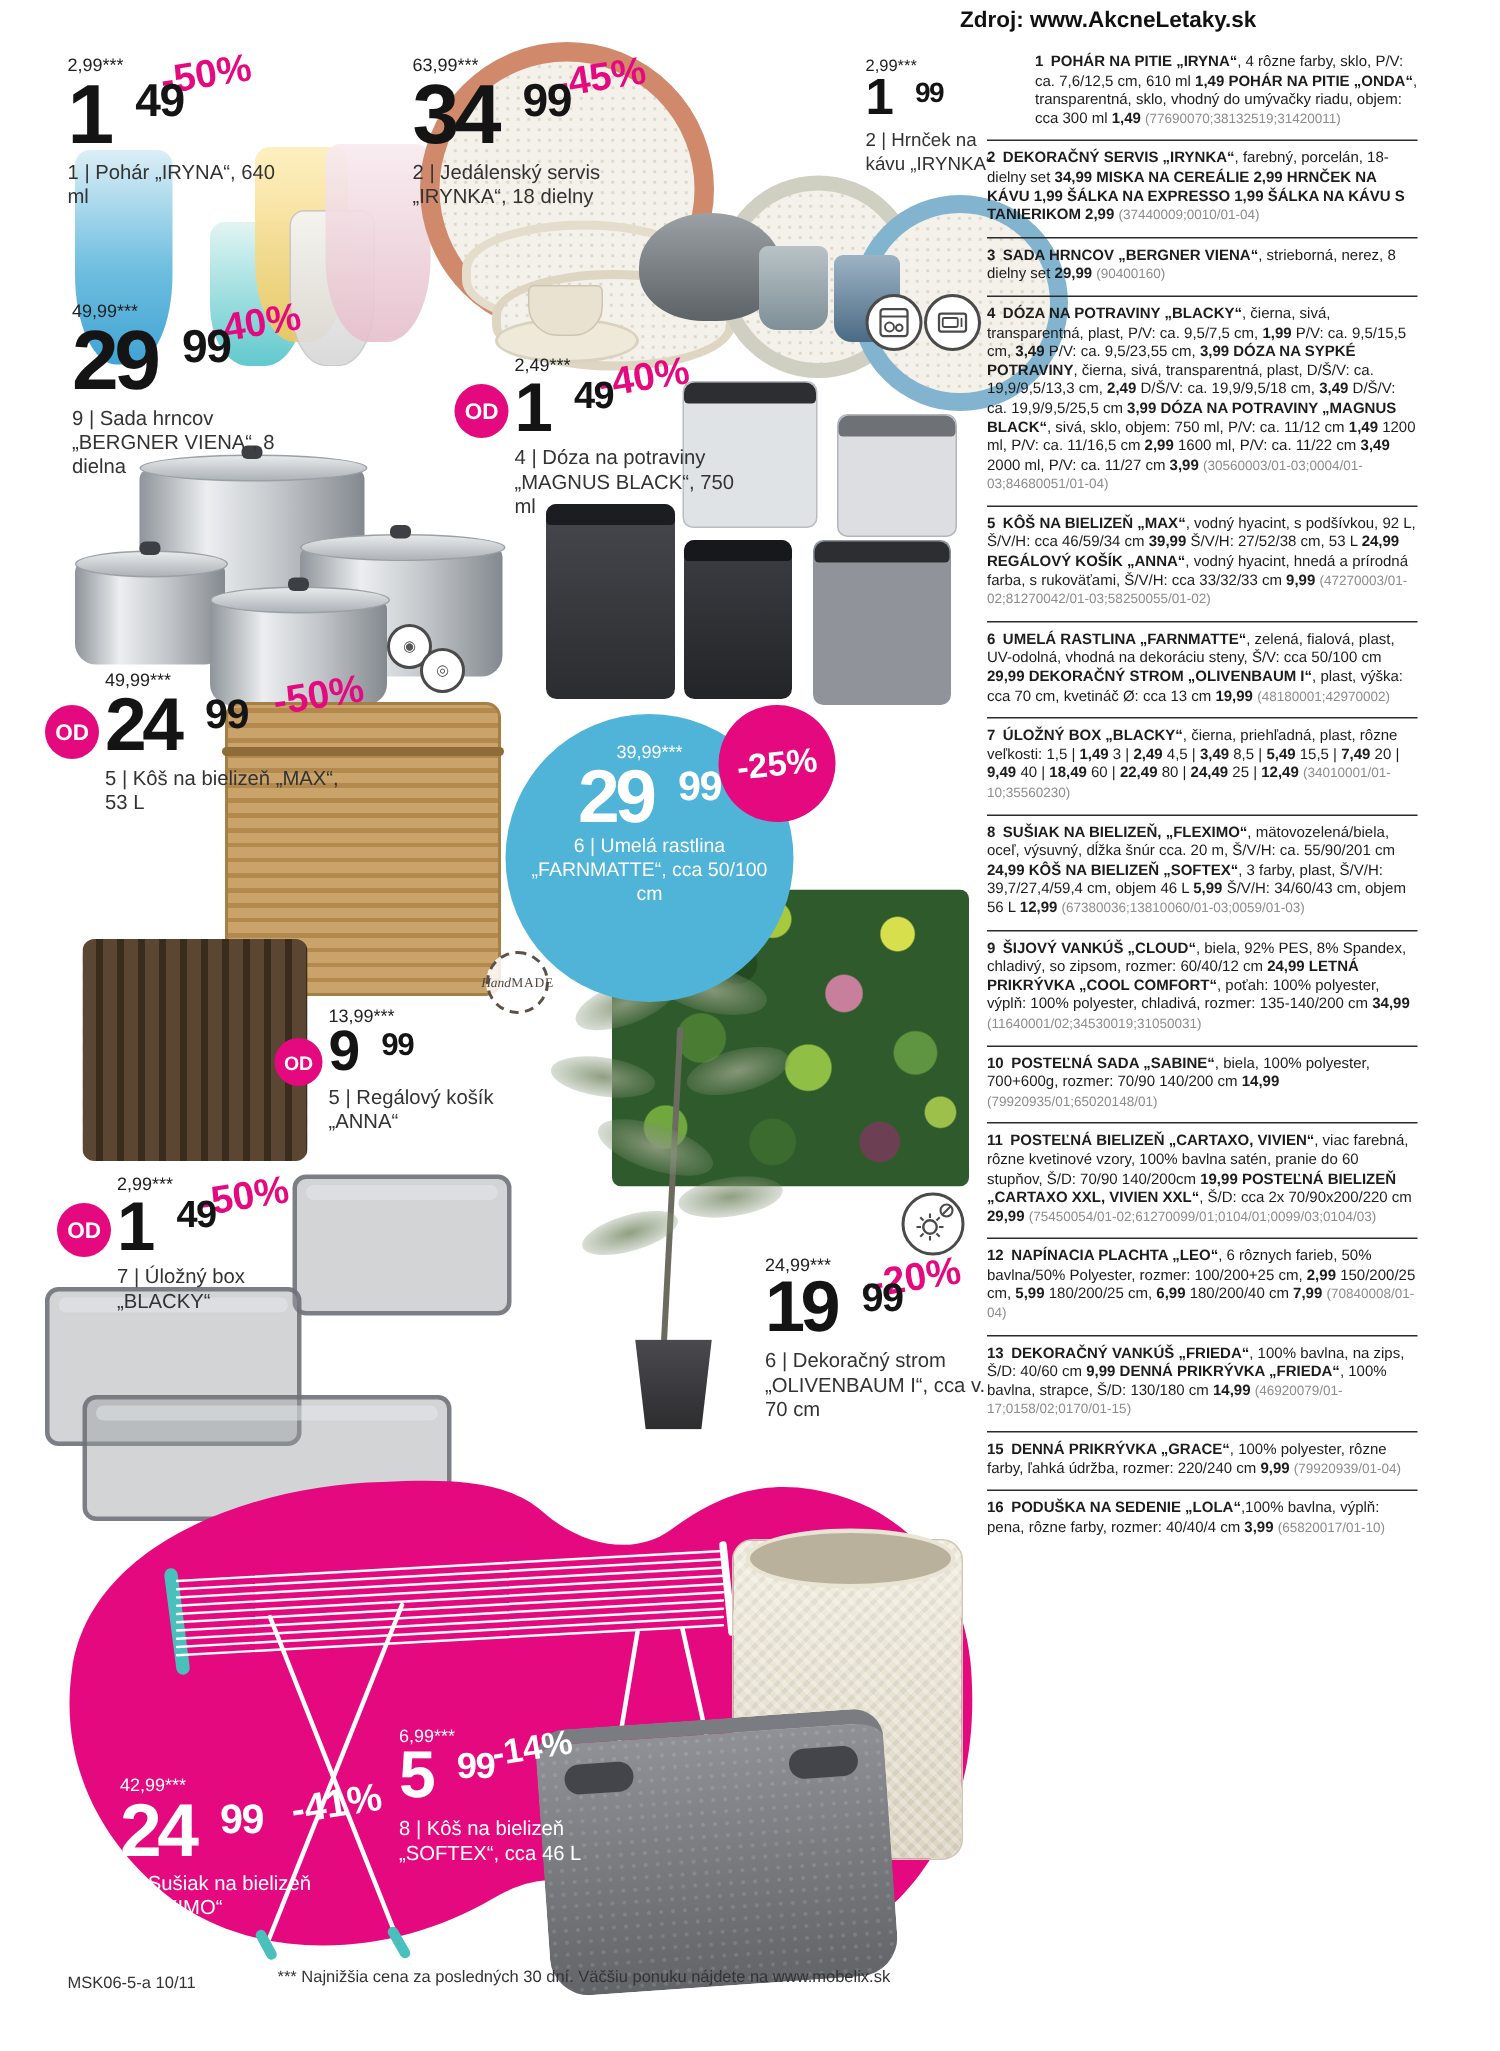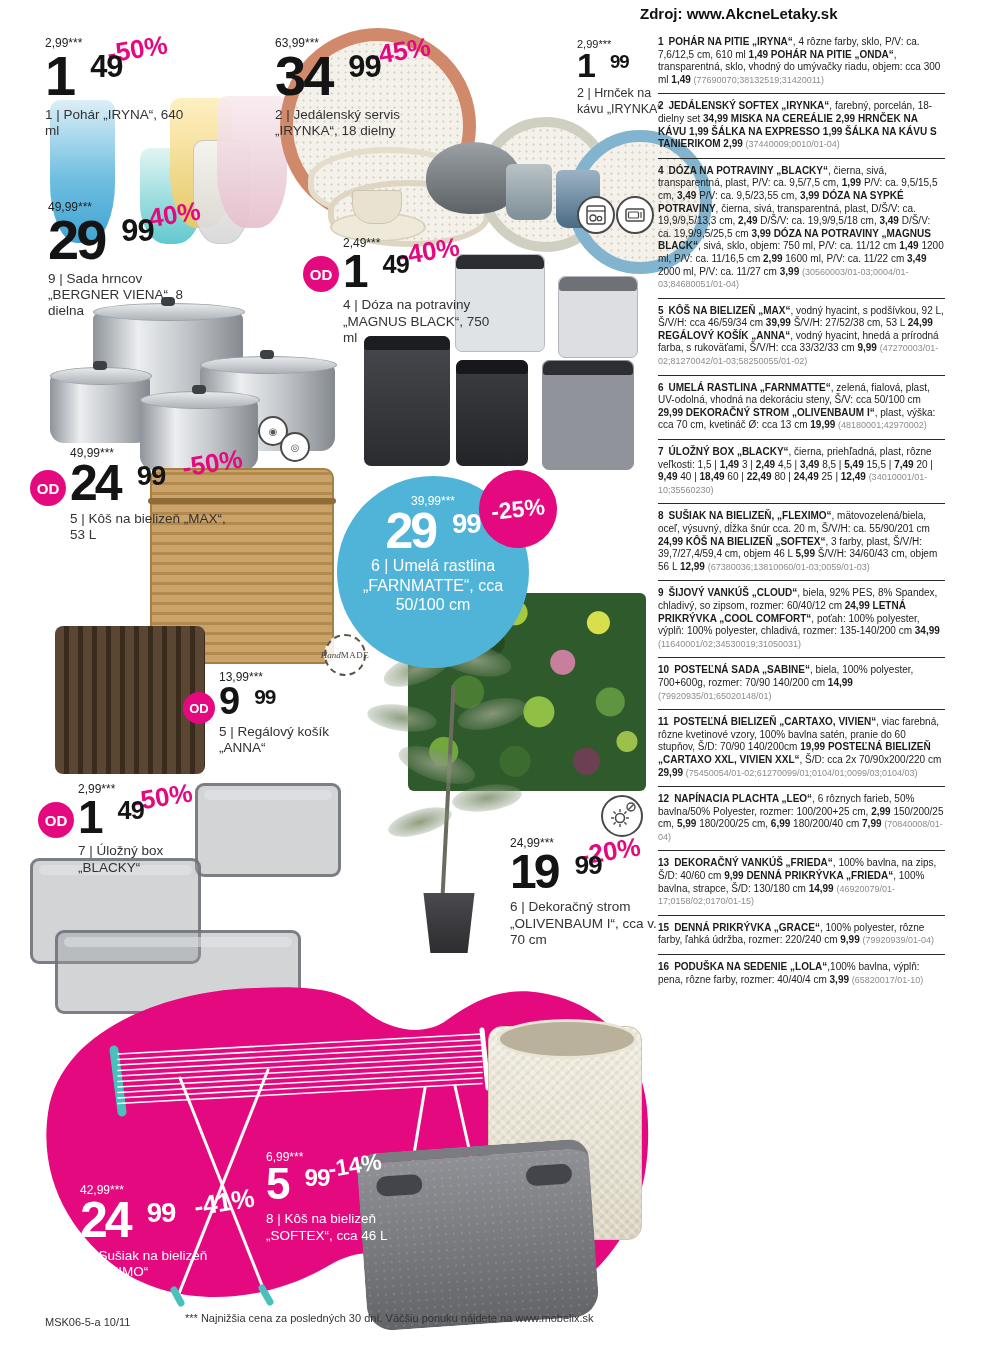--- a/index.html
+++ b/index.html
@@ -3,21 +3,21 @@
 <meta charset="utf-8">
 <style>
   html,body{margin:0;padding:0;background:#fff;}
   #page{position:relative;width:1000px;height:1367px;background:#fff;overflow:hidden;
         font-family:"Liberation Sans","DejaVu Sans",sans-serif;color:#222;}
   
   #src{position:absolute;left:640px;top:5px;font-size:15px;font-weight:700;color:#111;z-index:7;}
   
   #details{position:absolute;left:658px;top:36px;width:287px;font-size:10px;line-height:1.26;color:#1c1c1c;z-index:7;}
   .detail{padding:6px 0 7px;border-top:1px solid #2b2b2b;}
-  .detail:first-child{border-top:none;padding-top:0;}
+  .detail:first-child{border-top:none;padding-top:0;margin-left:32px;}
   .dnum{font-weight:700;margin-right:5px;}
   .b{font-weight:700;}
   .g{color:#8c8c8c;font-size:9px;}
   
   .offer{position:absolute;z-index:6;}
   .old{font-size:12px;color:#222;}
   .price{font-weight:700;color:#141414;letter-spacing:-3px;line-height:.92;}
   .price .dec{font-size:55%;vertical-align:top;position:relative;top:3px;margin-left:17px;letter-spacing:-1px;}
   .lbl{font-size:13.5px;color:#333;margin-top:5px;line-height:1.22;}
   .disc{position:absolute;color:#e5097f;font-weight:700;font-size:26px;transform:rotate(-9deg);white-space:nowrap;}
@@ -38,21 +38,21 @@
   #o-p5b .old,#o-p5b .price,#o-p5b .lbl{margin-left:36px;}
   #o-p7{left:38px;top:782px;width:190px;}  #o-p7 .disc{left:94px;top:0;}     #o-p7 .lbl{width:125px;} #o-p7 .od{top:20px;}
   #o-p6b{left:510px;top:836px;width:160px;}#o-p6b .disc{left:70px;top:0;}    #o-p6b .lbl{width:150px;}
   #o-p8{left:80px;top:1183px;width:200px;} #o-p8 .disc{left:114px;top:4px;}  #o-p8 .lbl{width:135px;}
   #o-p8b{left:266px;top:1150px;width:160px;}#o-p8b .disc{left:62px;top:2px;font-size:23px;} #o-p8b .lbl{width:140px;margin-top:7px;}
   
   #o-p6{left:337px;top:476px;width:192px;height:192px;border-radius:50%;background:#4fb4d8;text-align:center;
         box-sizing:border-box;padding-top:18px;}
   #o-p6 .old{color:#fff;font-size:12px;}
   #o-p6 .price{color:#fff;font-size:50px;}
-  #o-p6 .lbl{color:#fff;font-size:16px;width:160px;margin:2px auto 0;}
+  #o-p6 .lbl{color:#fff;font-size:13px;width:160px;margin:2px auto 0;}
   .disc-circle{position:absolute;right:-28px;top:-6px;width:78px;height:78px;border-radius:50%;background:#e5097f;
         color:#fff;font-weight:700;font-size:23px;display:flex;align-items:center;justify-content:center;transform:rotate(-6deg);}
   
   .ph{position:absolute;z-index:1;}
   .glass{position:absolute;border-radius:10px 10px 42% 42%;opacity:.92;}
   .plate{position:absolute;border-radius:50%;background:#f4f1ea;
          background-image:radial-gradient(#ddd8c9 1px,transparent 1.2px);background-size:7px 7px;}
   .potbody{position:absolute;border-radius:6px 6px 14px 14px;
          background:linear-gradient(90deg,#8e949a,#eceef0 30%,#c2c6ca 62%,#84898f);}
   .potlid{position:absolute;height:16px;border-radius:50%;background:linear-gradient(180deg,#e7eaec,#aeb3b8);border:1px solid #9aa0a5;}
@@ -343,21 +343,22 @@
 
   <div class="offer sz44 onpink" id="o-p8b">
     <div class="old">6,99***</div>
     <div class="disc">-14%</div>
     <div class="price"><span class="int">5</span><span class="dec">99</span></div>
     <div class="lbl">8 | Kôš na bielizeň „SOFTEX“, cca 46 L</div>
   </div>
 
   <div id="details">
       <div class="detail"><span class="dnum">1</span><span class="b">POHÁR NA PITIE „IRYNA“</span><span>, 4 rôzne farby, sklo, P/V: ca. 7,6/12,5 cm, 610 ml </span><span class="b">1,49 POHÁR NA PITIE „ONDA“</span><span>, transparentná, sklo, vhodný do umývačky riadu, objem: cca 300 ml </span><span class="b">1,49 </span><span class="g">(77690070;38132519;31420011)</span></div>
-      <div class="detail"><span class="dnum">2</span><span class="b">JEDÁLENSKÝ SOFTEX „IRYNKA“</span><span>, farebný, porcelán, 18-dielny set </span><span class="b">34,99 MISKA NA CEREÁLIE 2,99 HRNČEK NA KÁVU 1,99 ŠÁLKA NA EXPRESSO 1,99 ŠÁLKA NA KÁVU S TANIERIKOM 2,99 </span><span class="g">(37440009;0010/01-04)</span></div>
+      <div class="detail"><span class="dnum">2</span><span class="b">DEKORAČNÝ SERVIS „IRYNKA“</span><span>, farebný, porcelán, 18-dielny set </span><span class="b">34,99 MISKA NA CEREÁLIE 2,99 HRNČEK NA KÁVU 1,99 ŠÁLKA NA EXPRESSO 1,99 ŠÁLKA NA KÁVU S TANIERIKOM 2,99 </span><span class="g">(37440009;0010/01-04)</span></div>
+      <div class="detail"><span class="dnum">3</span><span class="b">SADA HRNCOV „BERGNER VIENA“</span><span>, strieborná, nerez, 8 dielny set </span><span class="b">29,99 </span><span class="g">(90400160)</span></div>
       <div class="detail"><span class="dnum">4</span><span class="b">DÓZA NA POTRAVINY „BLACKY“</span><span>, čierna, sivá, transparentná, plast, P/V: ca. 9,5/7,5 cm, </span><span class="b">1,99 </span><span>P/V: ca. 9,5/15,5 cm, </span><span class="b">3,49 </span><span>P/V: ca. 9,5/23,55 cm, </span><span class="b">3,99 DÓZA NA SYPKÉ POTRAVINY</span><span>, čierna, sivá, transparentná, plast, D/Š/V: ca. 19,9/9,5/13,3 cm, </span><span class="b">2,49 </span><span>D/Š/V: ca. 19,9/9,5/18 cm, </span><span class="b">3,49 </span><span>D/Š/V: ca. 19,9/9,5/25,5 cm </span><span class="b">3,99 DÓZA NA POTRAVINY „MAGNUS BLACK“</span><span>, sivá, sklo, objem: 750 ml, P/V: ca. 11/12 cm </span><span class="b">1,49 </span><span>1200 ml, P/V: ca. 11/16,5 cm </span><span class="b">2,99 </span><span>1600 ml, P/V: ca. 11/22 cm </span><span class="b">3,49 </span><span>2000 ml, P/V: ca. 11/27 cm </span><span class="b">3,99 </span><span class="g">(30560003/01-03;0004/01-03;84680051/01-04)</span></div>
       <div class="detail"><span class="dnum">5</span><span class="b">KÔŠ NA BIELIZEŇ „MAX“</span><span>, vodný hyacint, s podšívkou, 92 L, Š/V/H: cca 46/59/34 cm </span><span class="b">39,99 </span><span>Š/V/H: 27/52/38 cm, 53 L </span><span class="b">24,99 REGÁLOVÝ KOŠÍK „ANNA“</span><span>, vodný hyacint, hnedá a prírodná farba, s rukoväťami, Š/V/H: cca 33/32/33 cm </span><span class="b">9,99 </span><span class="g">(47270003/01-02;81270042/01-03;58250055/01-02)</span></div>
       <div class="detail"><span class="dnum">6</span><span class="b">UMELÁ RASTLINA „FARNMATTE“</span><span>, zelená, fialová, plast, UV-odolná, vhodná na dekoráciu steny, Š/V: cca 50/100 cm </span><span class="b">29,99 DEKORAČNÝ STROM „OLIVENBAUM I“</span><span>, plast, výška: cca 70 cm, kvetináč Ø: cca 13 cm </span><span class="b">19,99 </span><span class="g">(48180001;42970002)</span></div>
       <div class="detail"><span class="dnum">7</span><span class="b">ÚLOŽNÝ BOX „BLACKY“</span><span>, čierna, priehľadná, plast, rôzne veľkosti: 1,5 | </span><span class="b">1,49 </span><span>3 | </span><span class="b">2,49 </span><span>4,5 | </span><span class="b">3,49 </span><span>8,5 | </span><span class="b">5,49 </span><span>15,5 | </span><span class="b">7,49 </span><span>20 | </span><span class="b">9,49 </span><span>40 | </span><span class="b">18,49 </span><span>60 | </span><span class="b">22,49 </span><span>80 | </span><span class="b">24,49 </span><span>25 | </span><span class="b">12,49 </span><span class="g">(34010001/01-10;35560230)</span></div>
       <div class="detail"><span class="dnum">8</span><span class="b">SUŠIAK NA BIELIZEŇ, „FLEXIMO“</span><span>, mätovozelená/biela, oceľ, výsuvný, dĺžka šnúr cca. 20 m, Š/V/H: ca. 55/90/201 cm </span><span class="b">24,99 KÔŠ NA BIELIZEŇ „SOFTEX“</span><span>, 3 farby, plast, Š/V/H: 39,7/27,4/59,4 cm, objem 46 L </span><span class="b">5,99 </span><span>Š/V/H: 34/60/43 cm, objem 56 L </span><span class="b">12,99 </span><span class="g">(67380036;13810060/01-03;0059/01-03)</span></div>
       <div class="detail"><span class="dnum">9</span><span class="b">ŠIJOVÝ VANKÚŠ „CLOUD“</span><span>, biela, 92% PES, 8% Spandex, chladivý, so zipsom, rozmer: 60/40/12 cm </span><span class="b">24,99 LETNÁ PRIKRÝVKA „COOL COMFORT“</span><span>, poťah: 100% polyester, výplň: 100% polyester, chladivá, rozmer: 135-140/200 cm </span><span class="b">34,99 </span><span class="g">(11640001/02;34530019;31050031)</span></div>
       <div class="detail"><span class="dnum">10</span><span class="b">POSTEĽNÁ SADA „SABINE“</span><span>, biela, 100% polyester, 700+600g, rozmer: 70/90 140/200 cm </span><span class="b">14,99 </span><span class="g">(79920935/01;65020148/01)</span></div>
       <div class="detail"><span class="dnum">11</span><span class="b">POSTEĽNÁ BIELIZEŇ „CARTAXO, VIVIEN“</span><span>, viac farebná, rôzne kvetinové vzory, 100% bavlna satén, pranie do 60 stupňov, Š/D: 70/90 140/200cm </span><span class="b">19,99 POSTEĽNÁ BIELIZEŇ „CARTAXO XXL, VIVIEN XXL“</span><span>, Š/D: cca 2x 70/90x200/220 cm </span><span class="b">29,99 </span><span class="g">(75450054/01-02;61270099/01;0104/01;0099/03;0104/03)</span></div>
       <div class="detail"><span class="dnum">12</span><span class="b">NAPÍNACIA PLACHTA „LEO“</span><span>, 6 rôznych farieb, 50% bavlna/50% Polyester, rozmer: 100/200+25 cm, </span><span class="b">2,99 </span><span>150/200/25 cm, </span><span class="b">5,99 </span><span>180/200/25 cm, </span><span class="b">6,99 </span><span>180/200/40 cm </span><span class="b">7,99 </span><span class="g">(70840008/01-04)</span></div>
       <div class="detail"><span class="dnum">13</span><span class="b">DEKORAČNÝ VANKÚŠ „FRIEDA“</span><span>, 100% bavlna, na zips, Š/D: 40/60 cm </span><span class="b">9,99 DENNÁ PRIKRÝVKA „FRIEDA“</span><span>, 100% bavlna, strapce, Š/D: 130/180 cm </span><span class="b">14,99 </span><span class="g">(46920079/01-17;0158/02;0170/01-15)</span></div>

